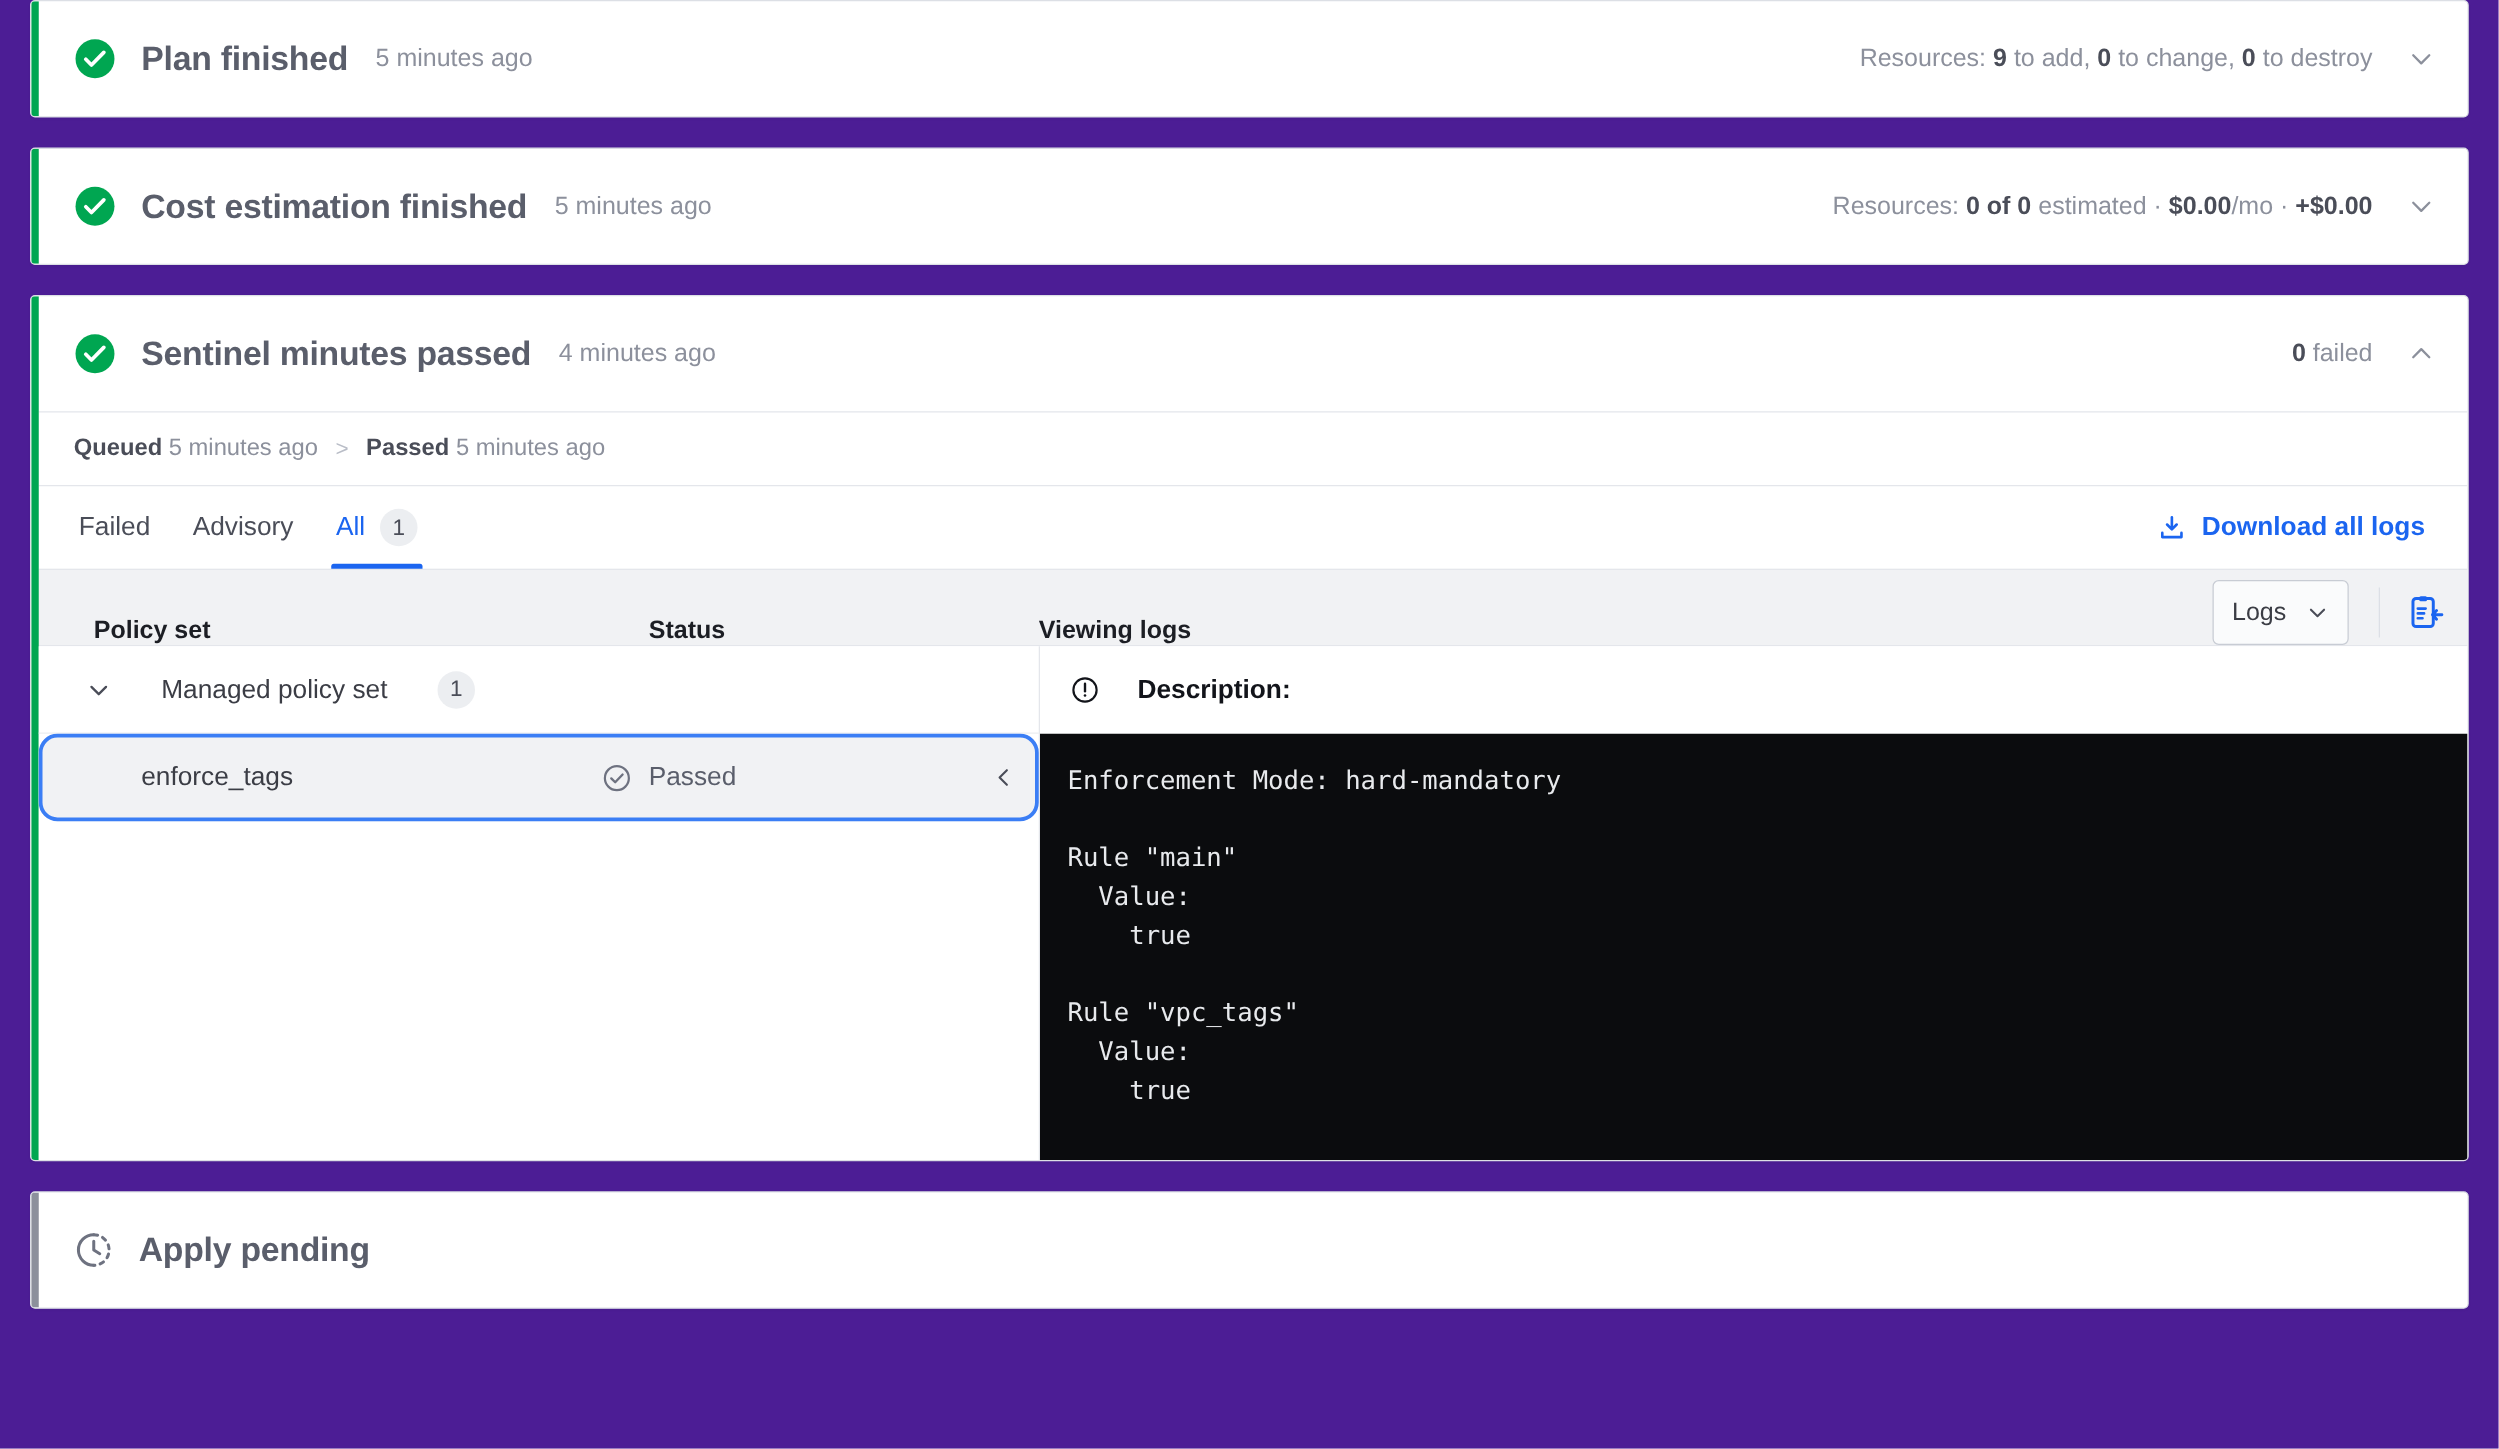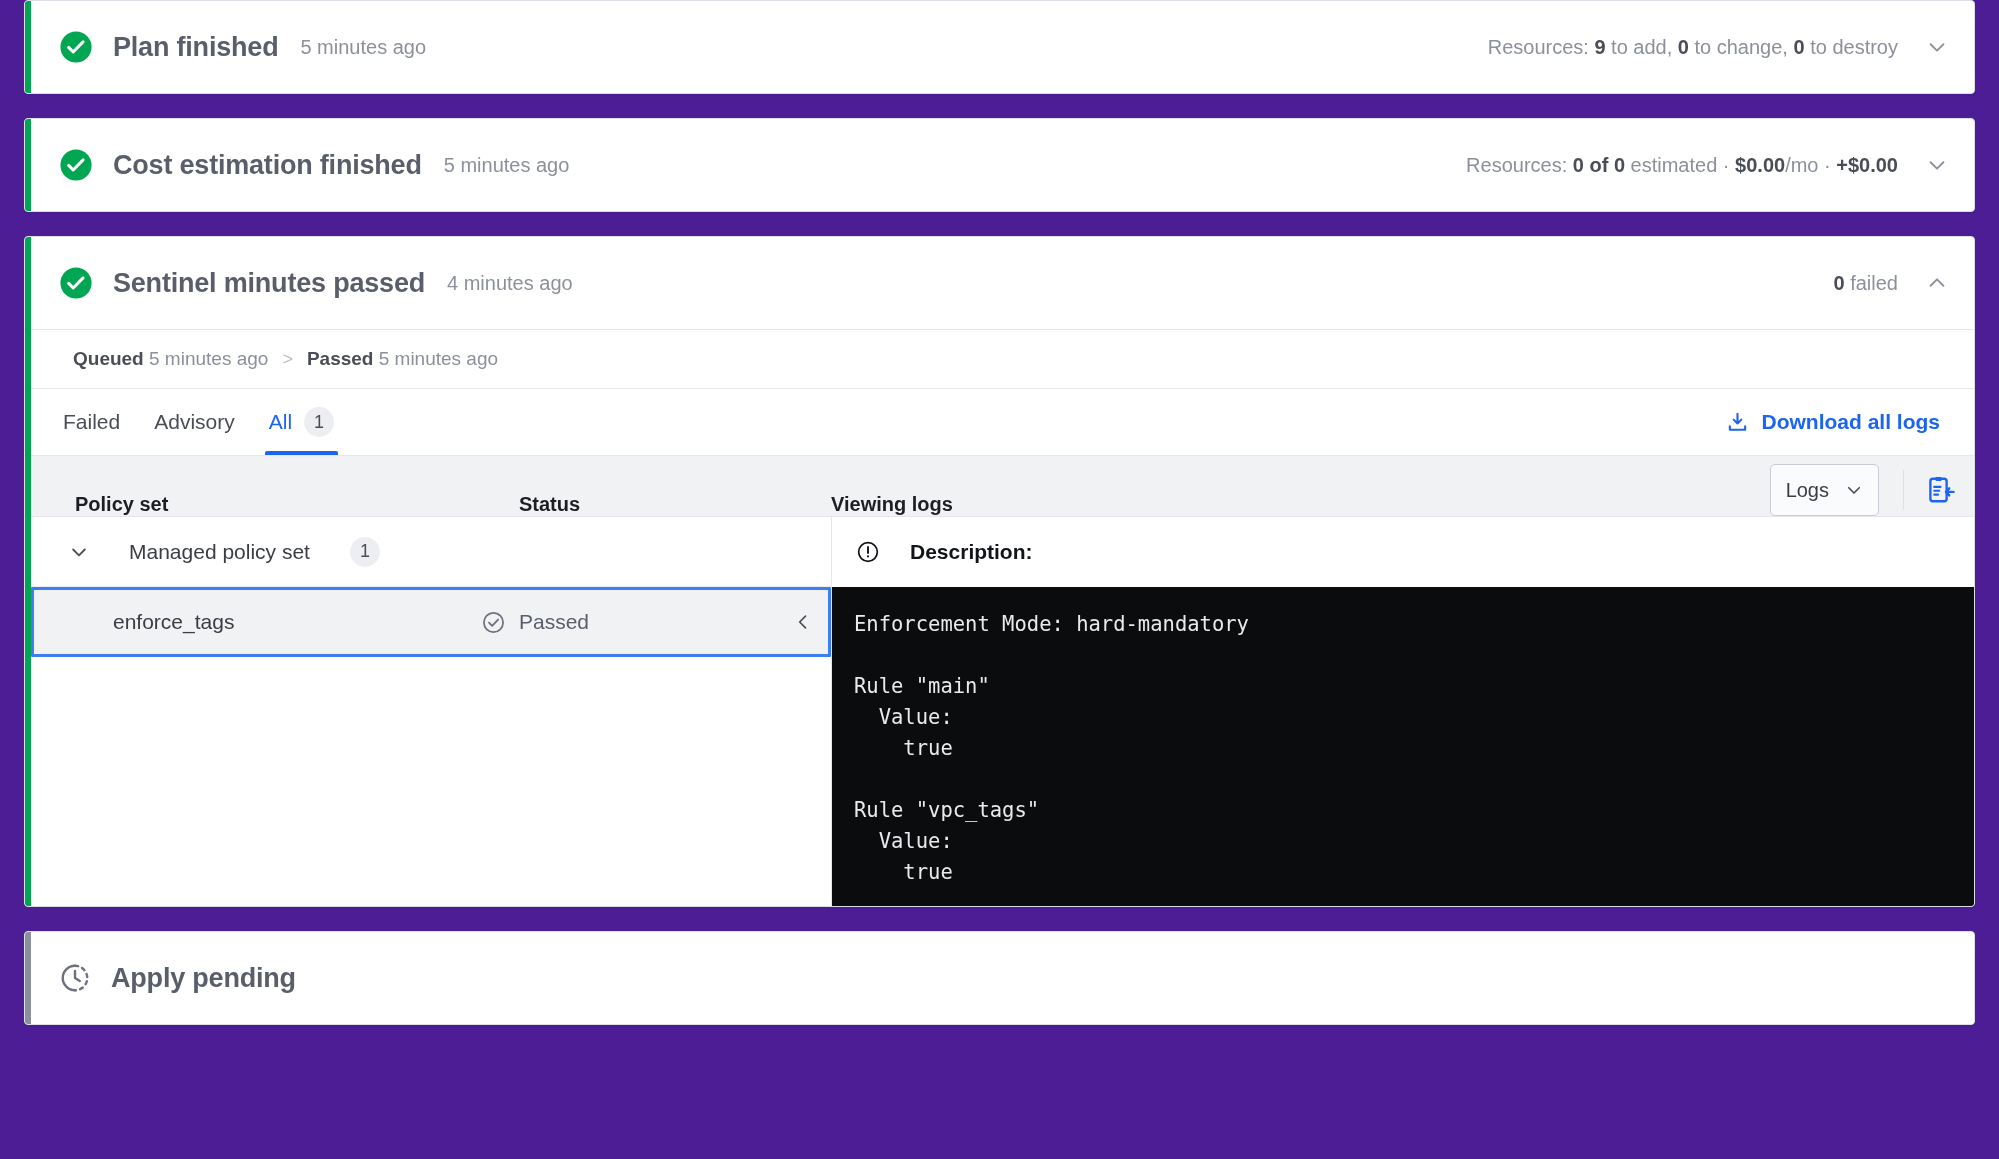--- a/index.html
+++ b/index.html
@@ -90,21 +90,21 @@
     flex: 0 0 22px;
   }
 
   
   .divider { height: 1px; background: #e4e6eb; margin-left: 6px; }
 
   .timeline {
     display: flex;
     align-items: center;
     gap: 14px;
-    padding: 18px 0 18px 48px;
+    padding: 18px 0 18px 34px;
     font-size: 19px;
     color: #8c909c;
   }
   .timeline b { color: #4a4d58; font-weight: bold; }
   .timeline .sep { color: #b9bdc7; font-size: 18px; }
 
   .tabs-row {
     display: flex;
     align-items: center;
     padding: 0 26px 0 38px;
@@ -235,21 +235,21 @@
 
   .policy-row {
     position: relative;
     display: flex;
     align-items: center;
     height: 70px;
     box-sizing: border-box;
     background: #f1f2f4;
     outline: 3px solid #3b7ef5;
     outline-offset: -3px;
-    border-radius: 1px;
+    border-radius: 15px;
     cursor: pointer;
   }
   .policy-name {
     width: 450px;
     flex: 0 0 450px;
     padding-left: 82px;
     box-sizing: border-box;
     font-size: 21px;
     color: #3b3d45;
   }
@@ -291,21 +291,21 @@
     flex: 0 0 70px;
   }
   .excl-icon { width: 24px; height: 24px; display: block; flex: 0 0 24px; }
   .terminal {
     flex: 1;
     background: #0b0c0e;
     color: #e8eaed;
     font-family: "DejaVu Sans Mono", "Liberation Mono", monospace;
     font-size: 20.5px;
     line-height: 31px;
-    padding: 22px 0 18px 22px;
+    padding: 22px 0 40px 22px;
     box-sizing: border-box;
     white-space: pre;
     overflow: hidden;
     min-height: 300px;
   }
 
   
   .card.pending { margin-bottom: 16px; }
   .card.pending .card-head { height: 92px; }
   .card.pending .head-title { color: #5a5e6b; }

